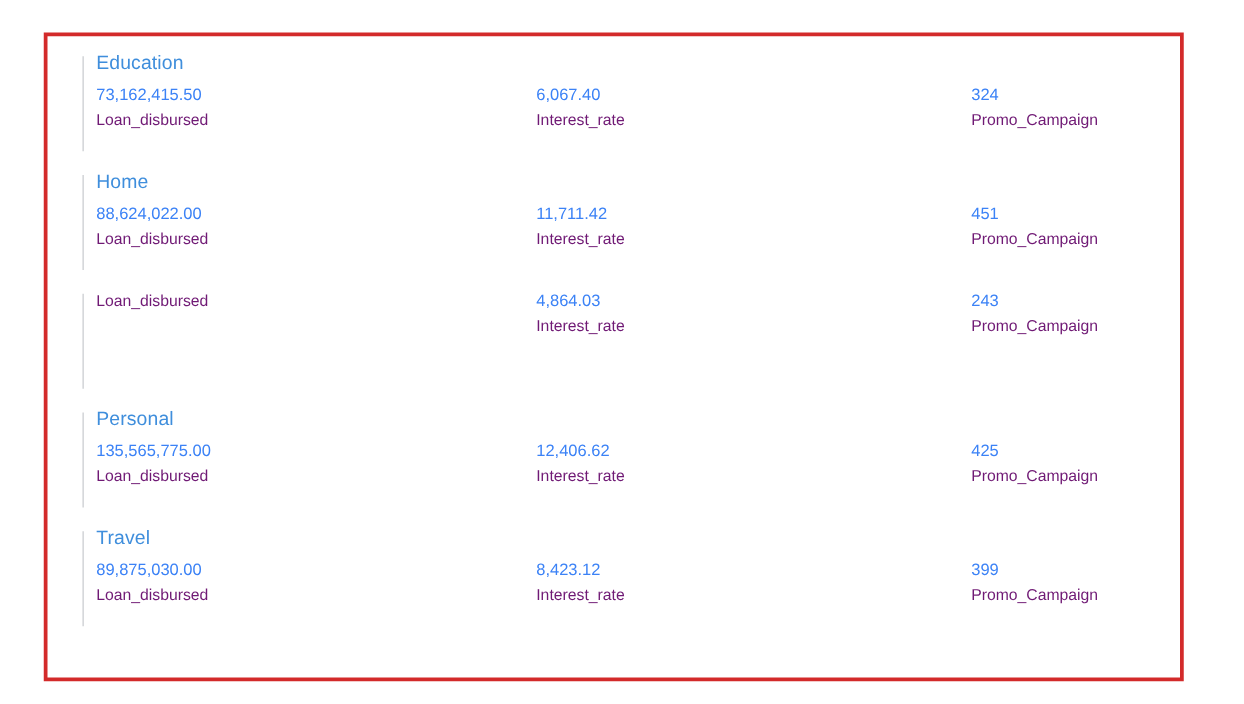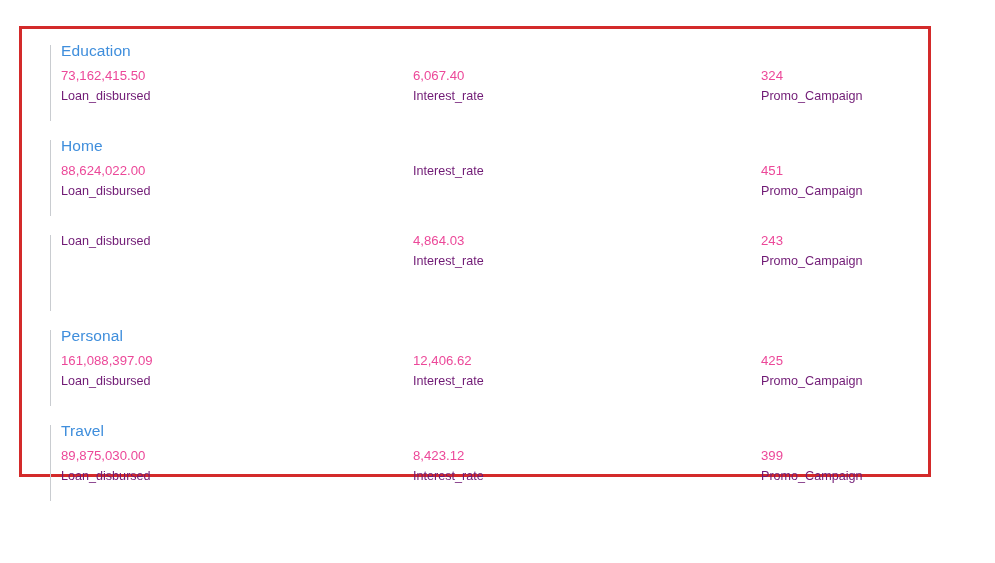--- a/index.html
+++ b/index.html
@@ -15,24 +15,24 @@
   #viewport {
     position: relative;
     width: 995px;
     height: 563px;
     background: #ffffff;
   }
 
   
   #report-card {
     position: absolute;
-    left: 19px;
+    left: 35px;
     top: 26px;
     width: 912px;
-    height: 451px;
+    height: 519px;
     background: #ffffff;
     border: 3px solid #d32a2a;
   }
 
   #group-list {
     position: absolute;
     left: 28px;
     top: 12px;
     right: 10px;
     bottom: 8px;
@@ -72,21 +72,21 @@
   .metric-cell {
     flex: 0 0 auto;
   }
   .metric-cell.col-0 { width: 352px; }
   .metric-cell.col-1 { width: 348px; }
   .metric-cell.col-2 { width: auto; }
 
   .metric-value {
     font-size: 13.2px;
     line-height: 20px;
-    color: #ec4899;
+    color: #3b82f6;
     white-space: nowrap;
   }
 
   .metric-label {
     font-size: 12.6px;
     line-height: 20px;
     color: #701a75;
     white-space: nowrap;
   }
 </style>
@@ -120,20 +120,21 @@
 
       <div class="metric-group">
         <div class="group-rule"></div>
         <div class="group-title">Home</div>
         <div class="metric-row">
           <div class="metric-cell col-0">
             <div class="metric-value">88,624,022.00</div>
             <div class="metric-label">Loan_disbursed</div>
           </div>
           <div class="metric-cell col-1">
+            <div class="metric-value">11,711.42</div>
             <div class="metric-label">Interest_rate</div>
           </div>
           <div class="metric-cell col-2">
             <div class="metric-value">451</div>
             <div class="metric-label">Promo_Campaign</div>
           </div>
         </div>
       </div>
 
       <div class="metric-group">
@@ -151,21 +152,21 @@
             <div class="metric-label">Promo_Campaign</div>
           </div>
         </div>
       </div>
 
       <div class="metric-group">
         <div class="group-rule"></div>
         <div class="group-title">Personal</div>
         <div class="metric-row">
           <div class="metric-cell col-0">
-            <div class="metric-value">161,088,397.09</div>
+            <div class="metric-value">135,565,775.00</div>
             <div class="metric-label">Loan_disbursed</div>
           </div>
           <div class="metric-cell col-1">
             <div class="metric-value">12,406.62</div>
             <div class="metric-label">Interest_rate</div>
           </div>
           <div class="metric-cell col-2">
             <div class="metric-value">425</div>
             <div class="metric-label">Promo_Campaign</div>
           </div>

